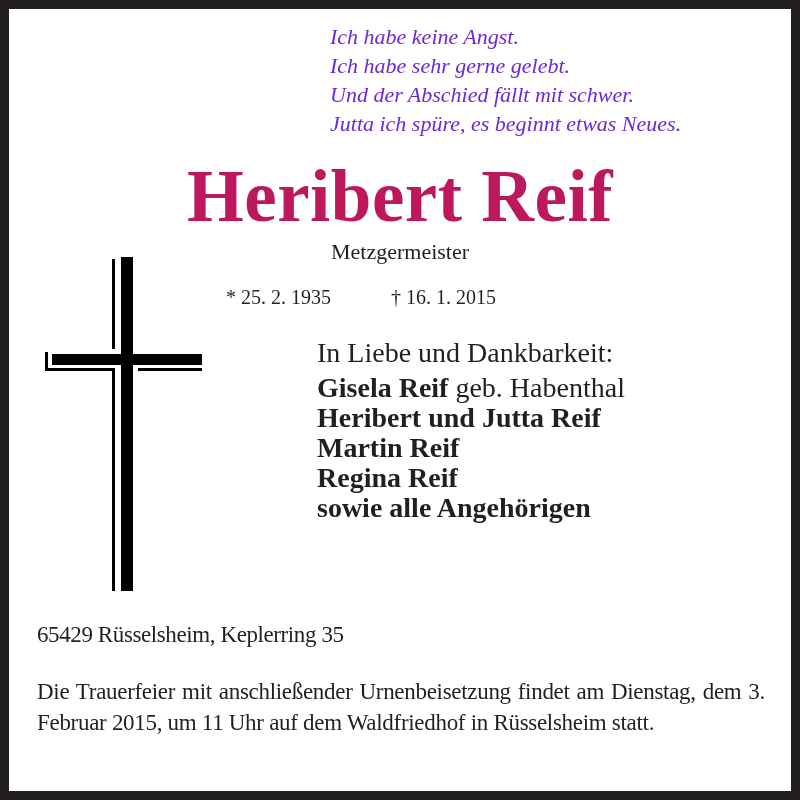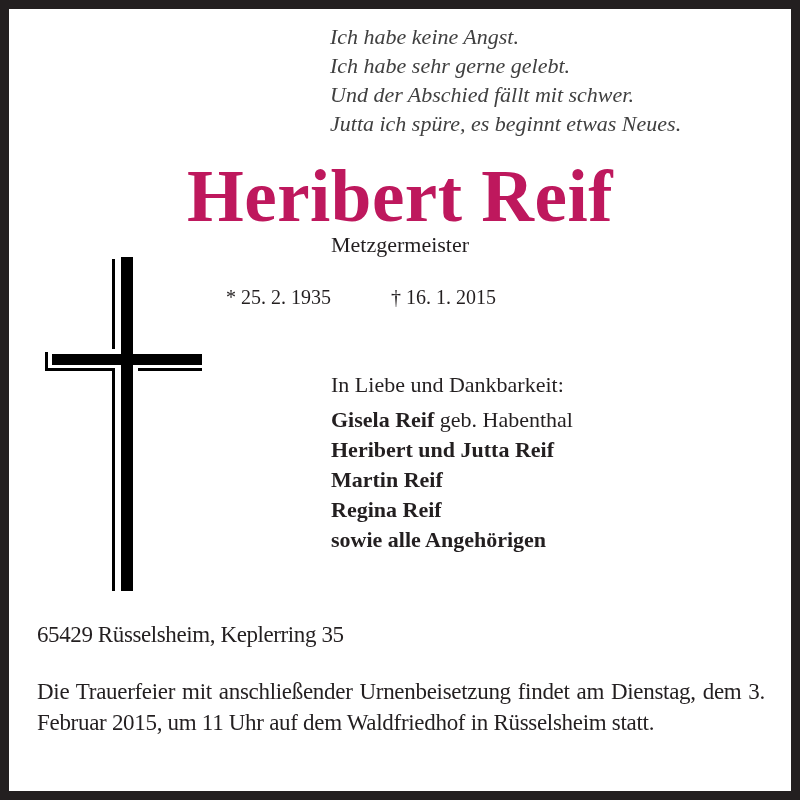--- a/index.html
+++ b/index.html
@@ -24,56 +24,55 @@
       background: #ffffff;
     }
     .abs { position: absolute; white-space: nowrap; }
 
     .poem {
       left: 330px;
       top: 22px;
       font-style: italic;
       font-size: 22px;
       line-height: 29px;
-      color: #404040;
+      color: #6d28d9;
     }
     .poem div { white-space: nowrap; }
 
     .name {
       left: 0;
       width: 800px;
       text-align: center;
       top: 153px;
       font-weight: bold;
       font-size: 73px;
       line-height: 88px;
       letter-spacing: 0.5px;
       color: #be185d;
     }
     .profession {
       left: 331px;
-      top: 231px;
+      top: 238px;
       font-size: 22px;
       line-height: 28px;
     }
     .dates {
       left: 226px;
       top: 282px;
       font-size: 20px;
       line-height: 30px;
     }
     .dates .born { display: inline-block; }
     .dates .died { display: inline-block; margin-left: 55px; }
 
     .mourners {
-      left: 331px;
+      left: 317px;
       top: 338px;
-      font-size: 22px;
+      font-size: 28px;
       line-height: 32px;
-      margin-top: 32px;
     }
     .mourners .intro { font-weight: normal; }
     .mourners .row { white-space: nowrap; height: 30px; line-height: 30px; }
     .mourners .bold { font-weight: bold; }
     .mourners .normal { font-weight: normal; }
     .mourners .list { margin-top: 5px; }
 
     .address {
       left: 37px;
       top: 619px;

